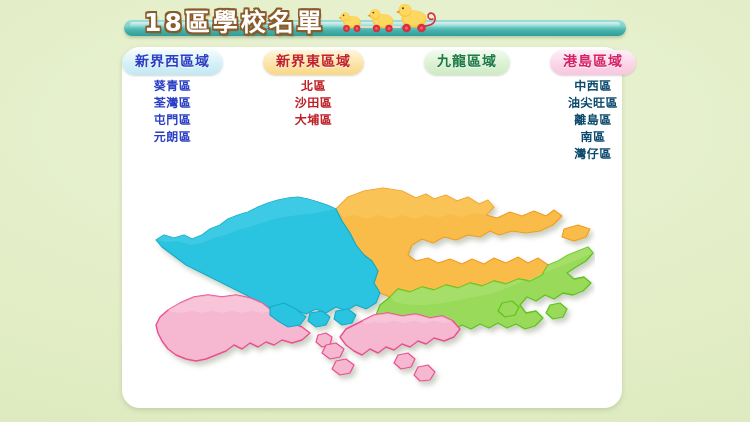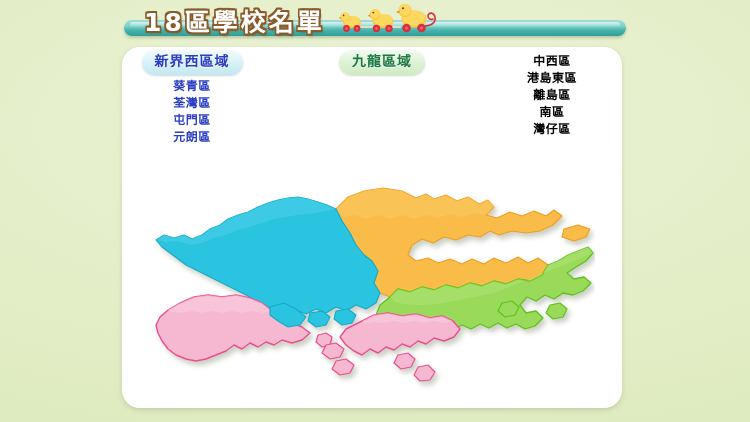--- a/index.html
+++ b/index.html
@@ -150,21 +150,21 @@
   .district {
     font-size: 12px;
     font-weight: bold;
     line-height: 16px;
     letter-spacing: 0.5px;
     white-space: nowrap;
   }
   .district.nt-west   { color: #2b3fc4; }
   .district.nt-east   { color: #bf2026; }
   .district.kowloon   { color: #12794a; }
-  .district.hk-island { color: #000000; }
+  .district.hk-island { color: #0c4a6e; }
 
   
   .map-wrap {
     position: absolute;
     left: 150px;
     top: 185px;
     width: 445px;
     height: 215px;
     z-index: 5;
   }
@@ -236,29 +236,38 @@
   <div class="col">
     <div class="pill nt-west">新界西區域</div>
     <div class="district-list">
       <div class="district nt-west">葵青區</div>
       <div class="district nt-west">荃灣區</div>
       <div class="district nt-west">屯門區</div>
       <div class="district nt-west">元朗區</div>
     </div>
   </div>
 
+  <div class="col">
+    <div class="pill nt-east">新界東區域</div>
+    <div class="district-list">
+      <div class="district nt-east">北區</div>
+      <div class="district nt-east">沙田區</div>
+      <div class="district nt-east">大埔區</div>
+    </div>
+  </div>
 
   <div class="col">
     <div class="pill kowloon">九龍區域</div>
   </div>
 
   <div class="col">
+    <div class="pill hk-island">港島區域</div>
     <div class="district-list">
       <div class="district hk-island">中西區</div>
-      <div class="district hk-island">港島東區</div>
+      <div class="district hk-island">油尖旺區</div>
       <div class="district hk-island">離島區</div>
       <div class="district hk-island">南區</div>
       <div class="district hk-island">灣仔區</div>
     </div>
   </div>
 
 </div>
 
 <div class="map-wrap">
   <svg viewBox="0 0 445 215" xmlns="http://www.w3.org/2000/svg">

